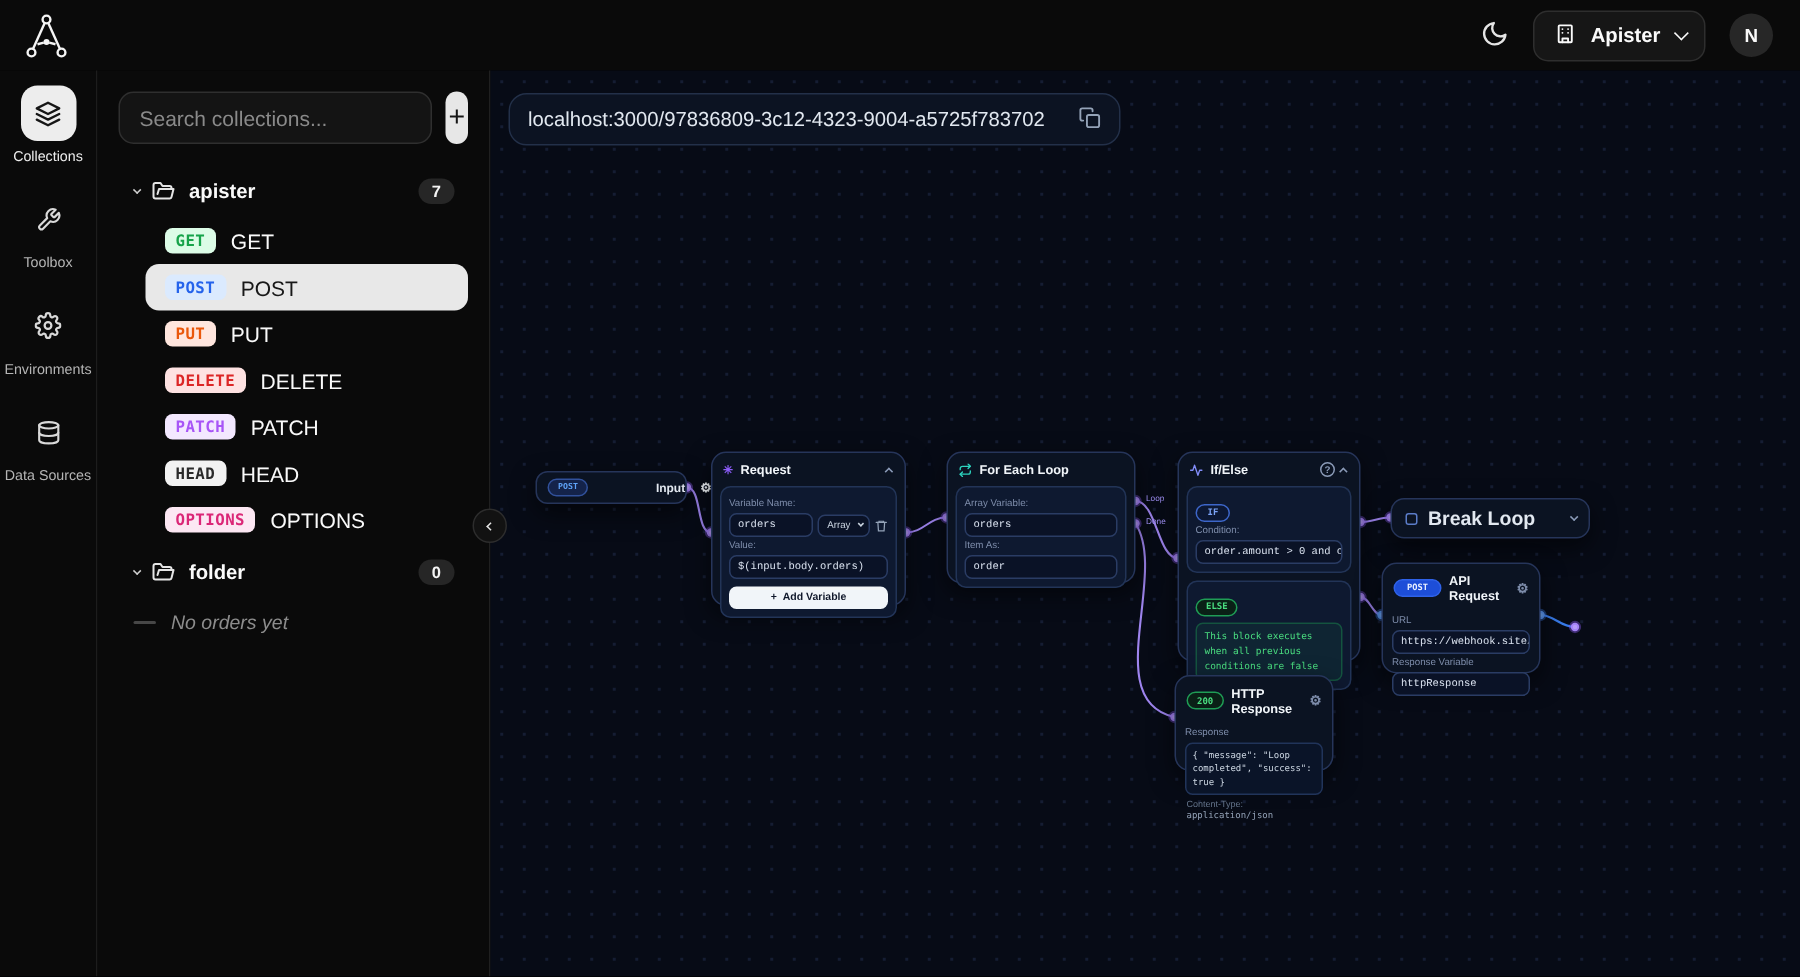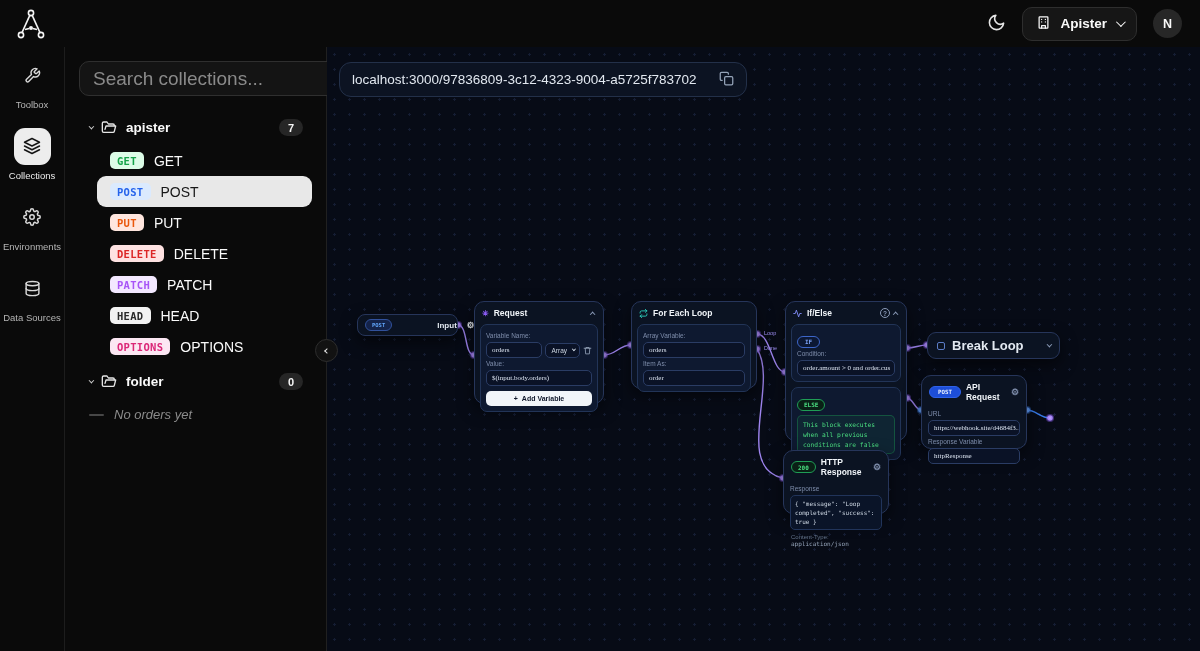--- a/index.html
+++ b/index.html
@@ -25,21 +25,21 @@
   
   .rail { width:65px; background:#0a0a0a; border-right:1px solid #1d1d1d; display:flex; flex-direction:column; align-items:center; padding-top:10px; gap:17px; }
   .rail-item { display:flex; flex-direction:column; align-items:center; gap:5px; color:#b5b5b5; font-size:9.5px; text-align:center; width:62px; cursor:pointer; line-height:1.25; }
   .rail-item .tile { width:37px; height:37px; border-radius:11px; display:flex; align-items:center; justify-content:center; color:#d9d9d9; }
   .rail-item.active .tile { background:#ededed; color:#161616; }
   .rail-item.active { color:#ededed; }
 
   
   .sidebar { width:262px; background:#0a0a0a; border-right:1px solid #202020; padding:14px 14px 0; position:relative; }
   .search-row { display:flex; gap:9px; }
-  .search-input { flex:1; background:#141414; border:1px solid #2f2f2f; border-radius:10px; height:35px; padding:0 13px; color:#e5e5e5; font-size:19px; outline:none; font-family:"Liberation Sans",sans-serif; }
+  .search-input { flex:1; background:#141414; border:1px solid #2f2f2f; border-radius:10px; height:35px; padding:0 13px; color:#e5e5e5; font-size:14px; outline:none; font-family:"Liberation Sans",sans-serif; }
   .search-input::placeholder { color:#8a8a8a; }
   .add-btn { width:35px; height:35px; border-radius:10px; background:#e7e7e7; color:#161616; font-size:19px; border:none; display:flex; align-items:center; justify-content:center; cursor:pointer; line-height:1; }
   .tree { margin-top:16px; }
   .tree-row { display:flex; align-items:center; gap:9px; padding:7px 9px; color:#fafafa; font-size:13.5px; font-weight:700; cursor:pointer; }
   .tree-row .count { margin-left:auto; background:#262626; color:#f5f5f5; border-radius:999px; font-size:11px; padding:2.5px 9px; font-weight:700; }
   .methods { display:flex; flex-direction:column; margin:2px 0 4px 18px; }
   .method-row { display:flex; align-items:center; gap:10px; padding:7px 13px; border-radius:9px; color:#fafafa; font-size:14px; cursor:pointer; }
   .method-row.selected { background:#e8e8e8; color:#181818; }
   .mbadge { font-family:"DejaVu Sans Mono", monospace; font-weight:700; font-size:10.5px; padding:2.5px 7px; border-radius:5px; letter-spacing:.3px; }
   .mbadge.get      { background:#dcfce7; color:#16a34a; }
@@ -67,21 +67,21 @@
   .wire-blue { stroke:#3b82f6; opacity:.95; }
 
   
   .node { position:absolute; background:#0b1322; border:1px solid #26355a; border-radius:10px; box-shadow:0 6px 16px rgba(0,0,0,.55); color:#e2e8f0; z-index:3; }
   .nh { display:flex; align-items:center; gap:5px; padding:6px 7px; font-size:8.5px; font-weight:700; color:#f1f5f9; }
   .nh .spacer { flex:1; }
   .nh .gear { color:#7e8dab; font-size:9px; line-height:1; }
   .qmark { width:10px; height:10px; border:1px solid #8b9bb8; border-radius:50%; color:#8b9bb8; font-size:6.5px; display:flex; align-items:center; justify-content:center; font-weight:700; }
   .sub { margin:0 5px 5px; background:#0e1930; border:1px solid #223457; border-radius:7px; padding:5px; }
   .flabel { font-size:6.5px; color:#7e8dab; margin:2px 0 3px; }
-  .finput { background:#0a1226; border:1px solid #2a3c64; border-radius:5px; padding:3px 5px; font-size:7px; color:#dbe3f0; font-family:Liberation Serif, serif; white-space:nowrap; overflow:hidden; }
+  .finput { background:#0a1226; border:1px solid #2a3c64; border-radius:5px; padding:3px 5px; font-size:7px; color:#dbe3f0; font-family:Liberation Mono, monospace; white-space:nowrap; overflow:hidden; }
   .pill { border-radius:999px; font-family:"DejaVu Sans Mono", monospace; font-weight:700; display:inline-block; }
   .pill.post-outline { background:#14234a; border:1px solid #31519b; color:#60a5fa; font-size:5.5px; padding:2px 6px; }
   .pill.post-filled { background:#1d4ed8; border:1px solid #2f62e8; color:#eaf1ff; font-size:5.8px; padding:2px 8px; }
   .pill.if { border:1px solid #3d66c9; color:#7ba3f7; font-size:6px; padding:1.5px 7px; background:#0c1834; }
   .pill.else { border:1px solid #1f9d55; color:#4ade80; font-size:6px; padding:1.5px 6px; background:#0a2016; }
   .pill.code200 { border:1px solid #1f9d55; color:#4ade80; font-size:6px; padding:1.5px 6px; background:#0a2016; }
 
   .n-input { left:30px; top:267px; width:101px; height:22px; display:flex; align-items:center; gap:5px; padding:0 7px; border-radius:8px; }
   .n-input .title { font-size:8px; font-weight:700;margin-left:40px; }
 
@@ -153,37 +153,37 @@
     </button>
     <div class="avatar">
       <span>N</span>
     </div>
   </div>
 </header>
 
 <div class="main">
 
   <nav class="rail">
-    <div class="rail-item">
-      <span class="tile">
-        <svg width="17" height="17" viewBox="0 0 24 24" fill="none" stroke="currentColor" stroke-width="2" stroke-linecap="round" stroke-linejoin="round">
-            <path d="M14.7 6.3a1 1 0 0 0 0 1.4l1.6 1.6a1 1 0 0 0 1.4 0l3.77-3.77a6 6 0 0 1-7.94 7.94l-6.91 6.91a2.12 2.12 0 0 1-3-3l6.91-6.91a6 6 0 0 1 7.94-7.94l-3.76 3.76z"></path>
-          </svg>
-      </span>
-      <span>Toolbox</span>
-    </div>
     <div class="rail-item active">
       <span class="tile">
         <svg width="18" height="18" viewBox="0 0 24 24" fill="none" stroke="currentColor" stroke-width="2" stroke-linecap="round" stroke-linejoin="round">
             <polygon points="12 2 2 7 12 12 22 7 12 2"></polygon>
             <polyline points="2 17 12 22 22 17"></polyline>
             <polyline points="2 12 12 17 22 12"></polyline>
           </svg>
       </span>
       <span>Collections</span>
+    </div>
+    <div class="rail-item">
+      <span class="tile">
+        <svg width="17" height="17" viewBox="0 0 24 24" fill="none" stroke="currentColor" stroke-width="2" stroke-linecap="round" stroke-linejoin="round">
+            <path d="M14.7 6.3a1 1 0 0 0 0 1.4l1.6 1.6a1 1 0 0 0 1.4 0l3.77-3.77a6 6 0 0 1-7.94 7.94l-6.91 6.91a2.12 2.12 0 0 1-3-3l6.91-6.91a6 6 0 0 1 7.94-7.94l-3.76 3.76z"></path>
+          </svg>
+      </span>
+      <span>Toolbox</span>
     </div>
     <div class="rail-item">
       <span class="tile">
         <svg width="18" height="18" viewBox="0 0 24 24" fill="none" stroke="currentColor" stroke-width="2" stroke-linecap="round" stroke-linejoin="round">
             <circle cx="12" cy="12" r="3"></circle>
             <path d="M19.4 15a1.65 1.65 0 0 0 .33 1.82l.06.06a2 2 0 1 1-2.83 2.83l-.06-.06a1.65 1.65 0 0 0-1.82-.33 1.65 1.65 0 0 0-1 1.51V21a2 2 0 1 1-4 0v-.09A1.65 1.65 0 0 0 9 19.4a1.65 1.65 0 0 0-1.82.33l-.06.06a2 2 0 1 1-2.83-2.83l.06-.06a1.65 1.65 0 0 0 .33-1.82 1.65 1.65 0 0 0-1.51-1H3a2 2 0 1 1 0-4h.09A1.65 1.65 0 0 0 4.6 9a1.65 1.65 0 0 0-.33-1.82l-.06-.06a2 2 0 1 1 2.83-2.83l.06.06a1.65 1.65 0 0 0 1.82.33H9a1.65 1.65 0 0 0 1-1.51V3a2 2 0 1 1 4 0v.09a1.65 1.65 0 0 0 1 1.51 1.65 1.65 0 0 0 1.82-.33l.06-.06a2 2 0 1 1 2.83 2.83l-.06.06a1.65 1.65 0 0 0-.33 1.82V9a1.65 1.65 0 0 0 1.51 1H21a2 2 0 1 1 0 4h-.09a1.65 1.65 0 0 0-1.51 1z"></path>
           </svg>
       </span>
       <span>Environments</span>
     </div>

